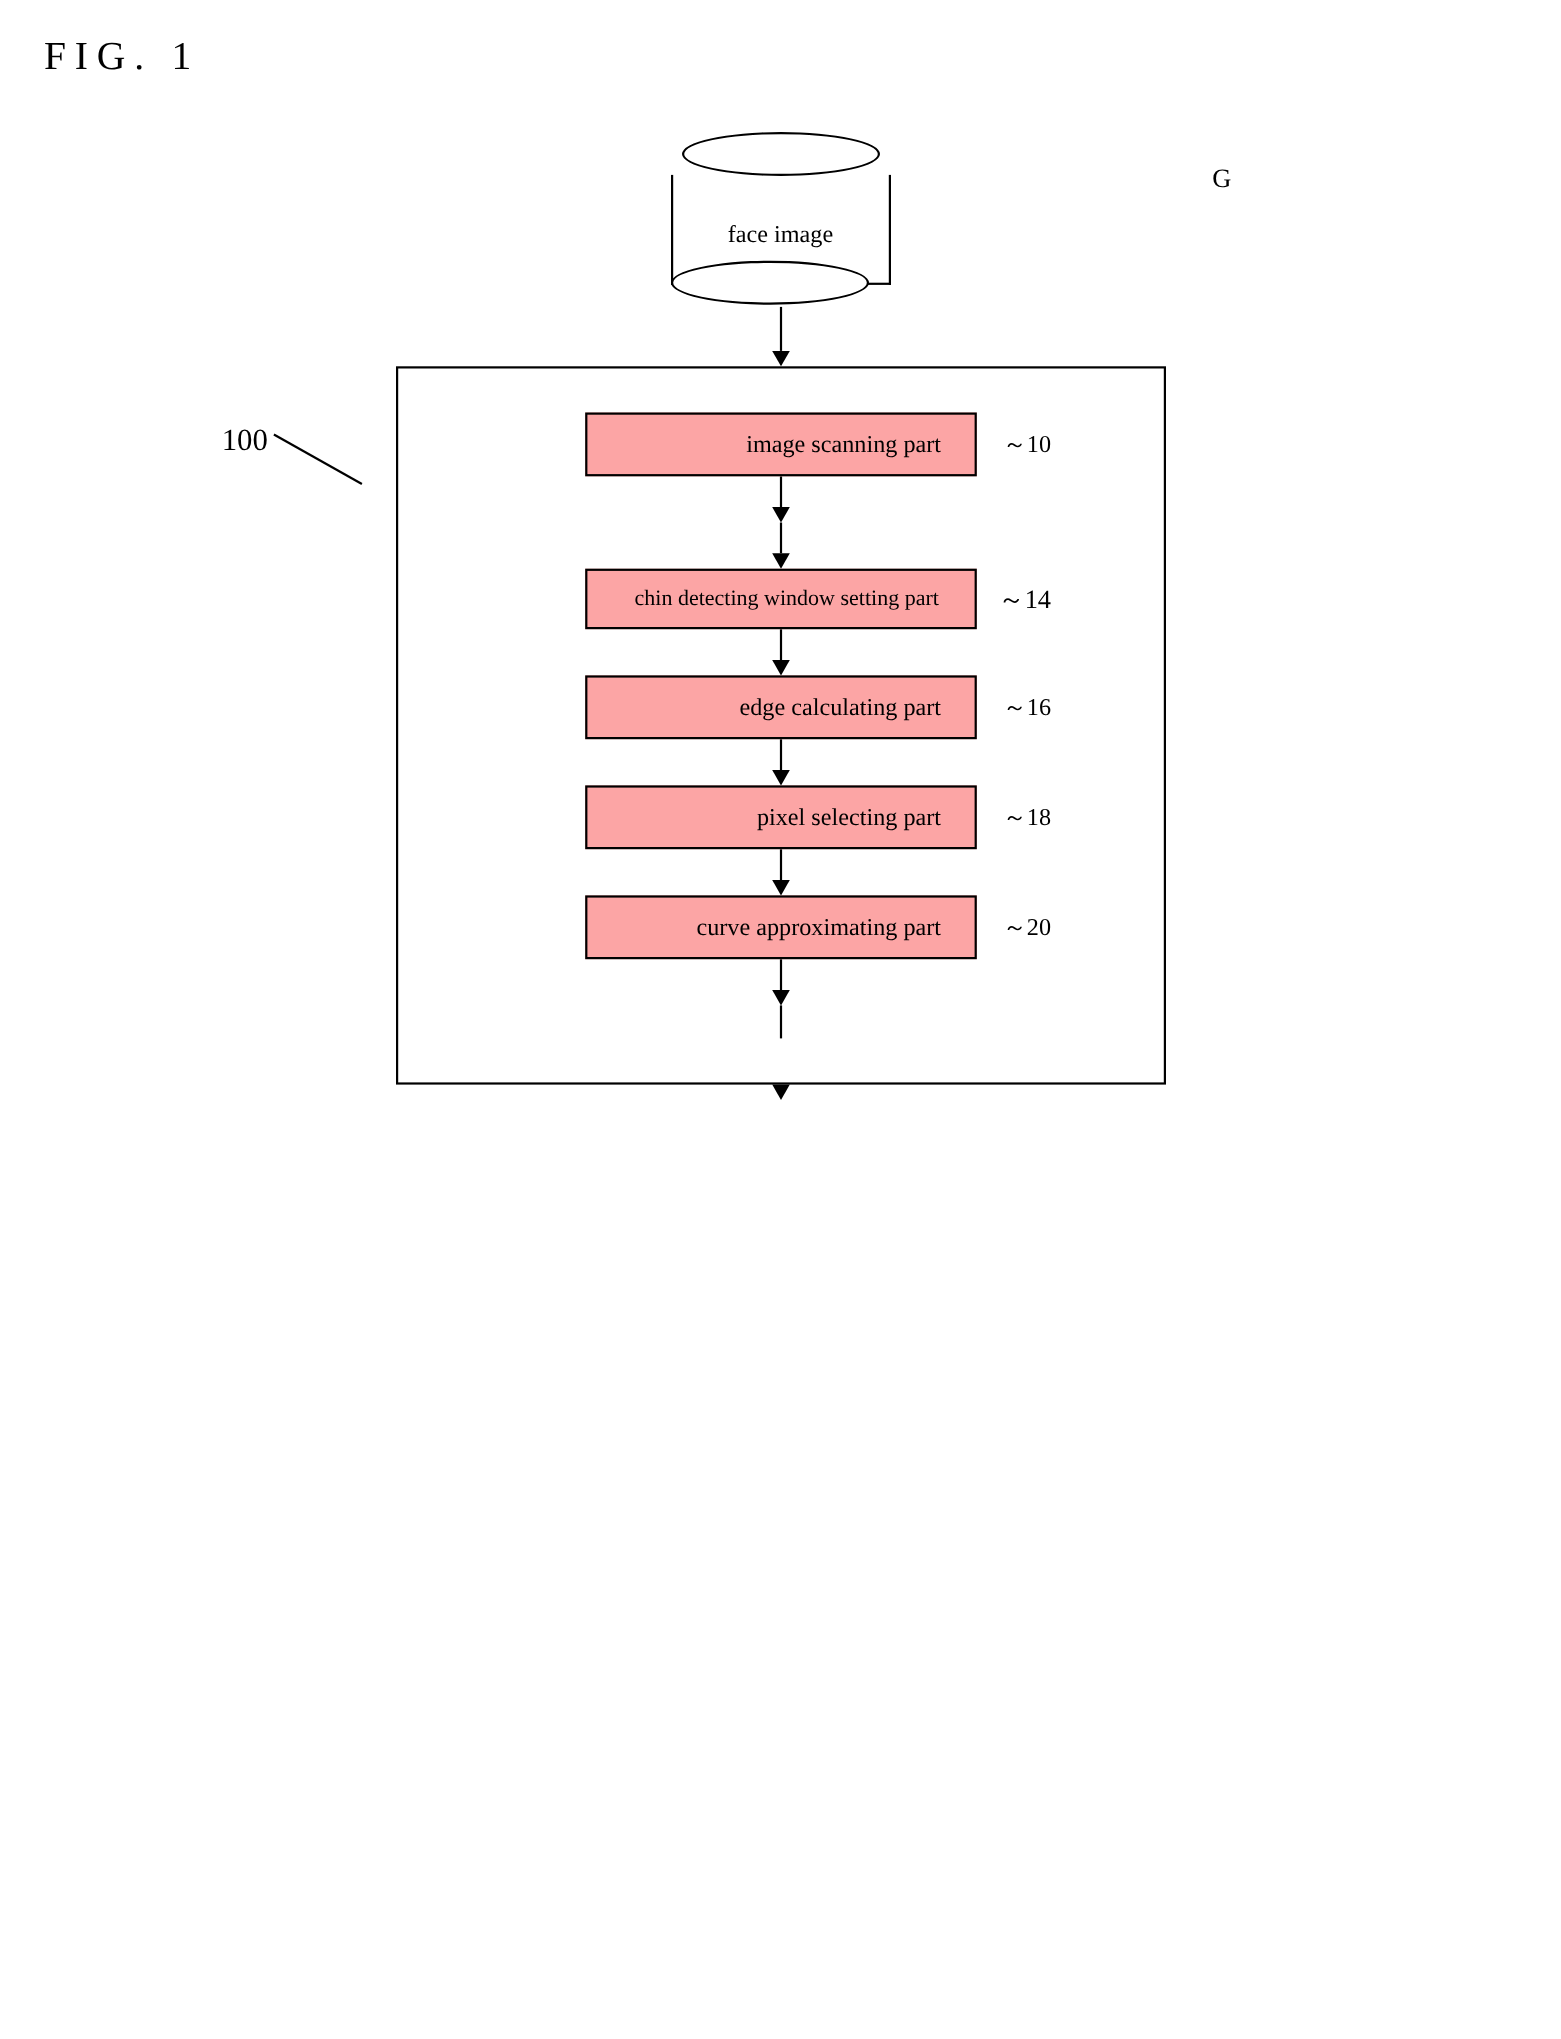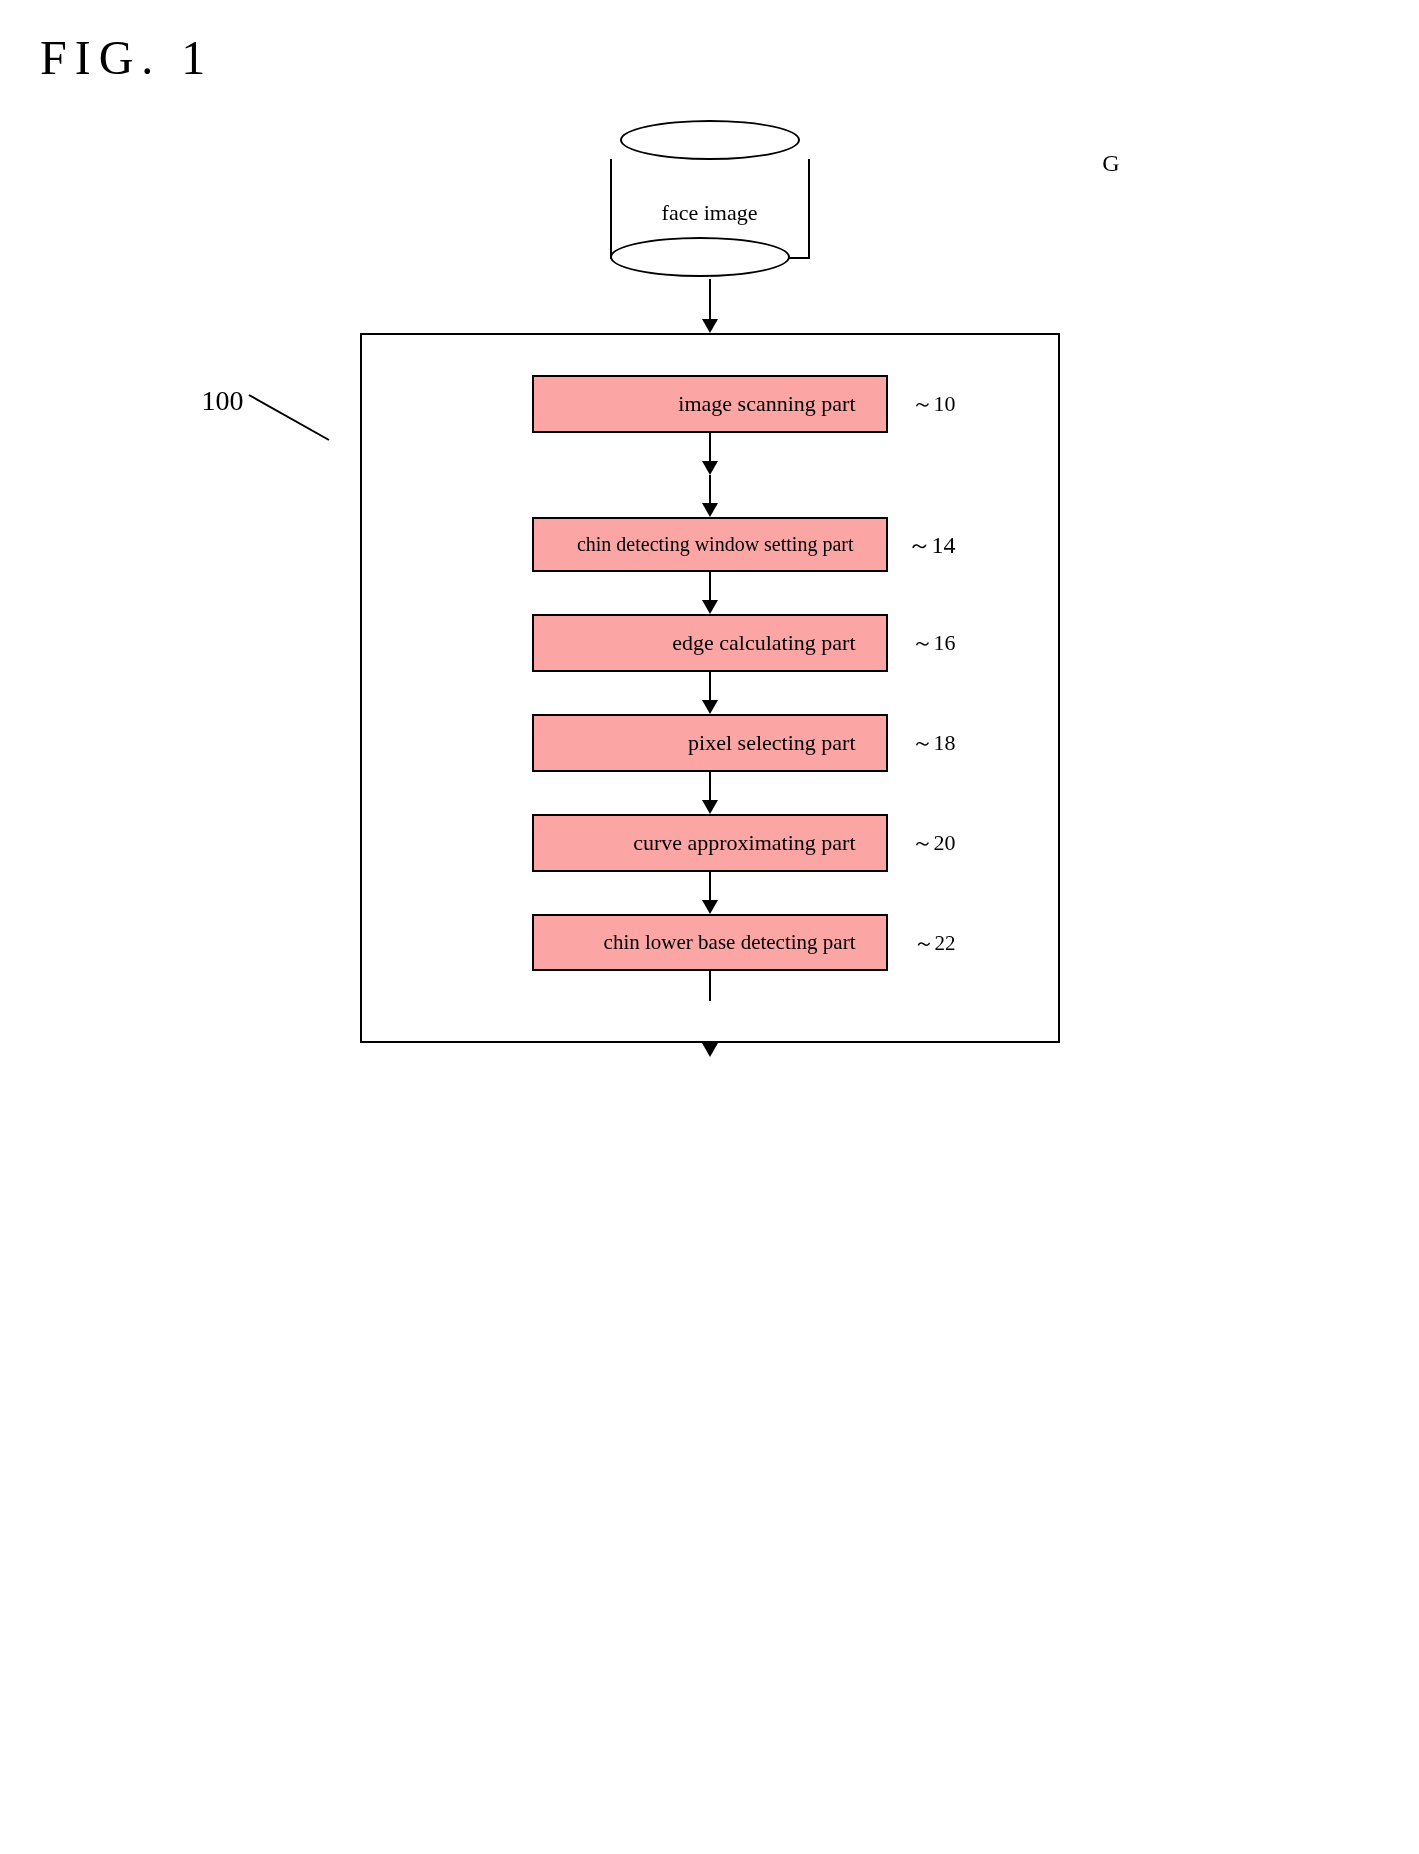--- a/index.html
+++ b/index.html
@@ -8,21 +8,21 @@
       font-family: 'Times New Roman', Times, serif;
       width: 1419px;
       min-height: 1854px;
       position: relative;
     }
 
     .page-title {
       position: absolute;
       top: 30px;
       left: 40px;
-      font-size: 48px;
+      font-size: 36px;
       font-weight: normal;
       letter-spacing: 8px;
     }
 
     .diagram-container {
       position: absolute;
       top: 120px;
       left: 0;
       right: 0;
       display: flex;
@@ -247,26 +247,20 @@
         <span>curve approximating part</span>
         <span class="process-box-ref">～<span>20</span></span>
       </div>
     </div>
 
     <div style="display:flex;flex-direction:column;align-items:center;">
       <div class="v-line" style="height:28px;"></div>
       <div class="arrow-tip"></div>
     </div>
 
-    <div class="flow-item">
-      <div class="process-box" style="font-size:21px;">
-        <span>chin lower base detecting part</span>
-        <span class="process-box-ref" style="font-size:21px;">～<span>22</span></span>
-      </div>
-    </div>
 
     <div style="display:flex;flex-direction:column;align-items:center;">
       <div class="v-line" style="height:30px;"></div>
     </div>
 
   </div>
 
   <div style="display:flex;flex-direction:column;align-items:center;">
     <div class="arrow-tip"></div>
   </div>

